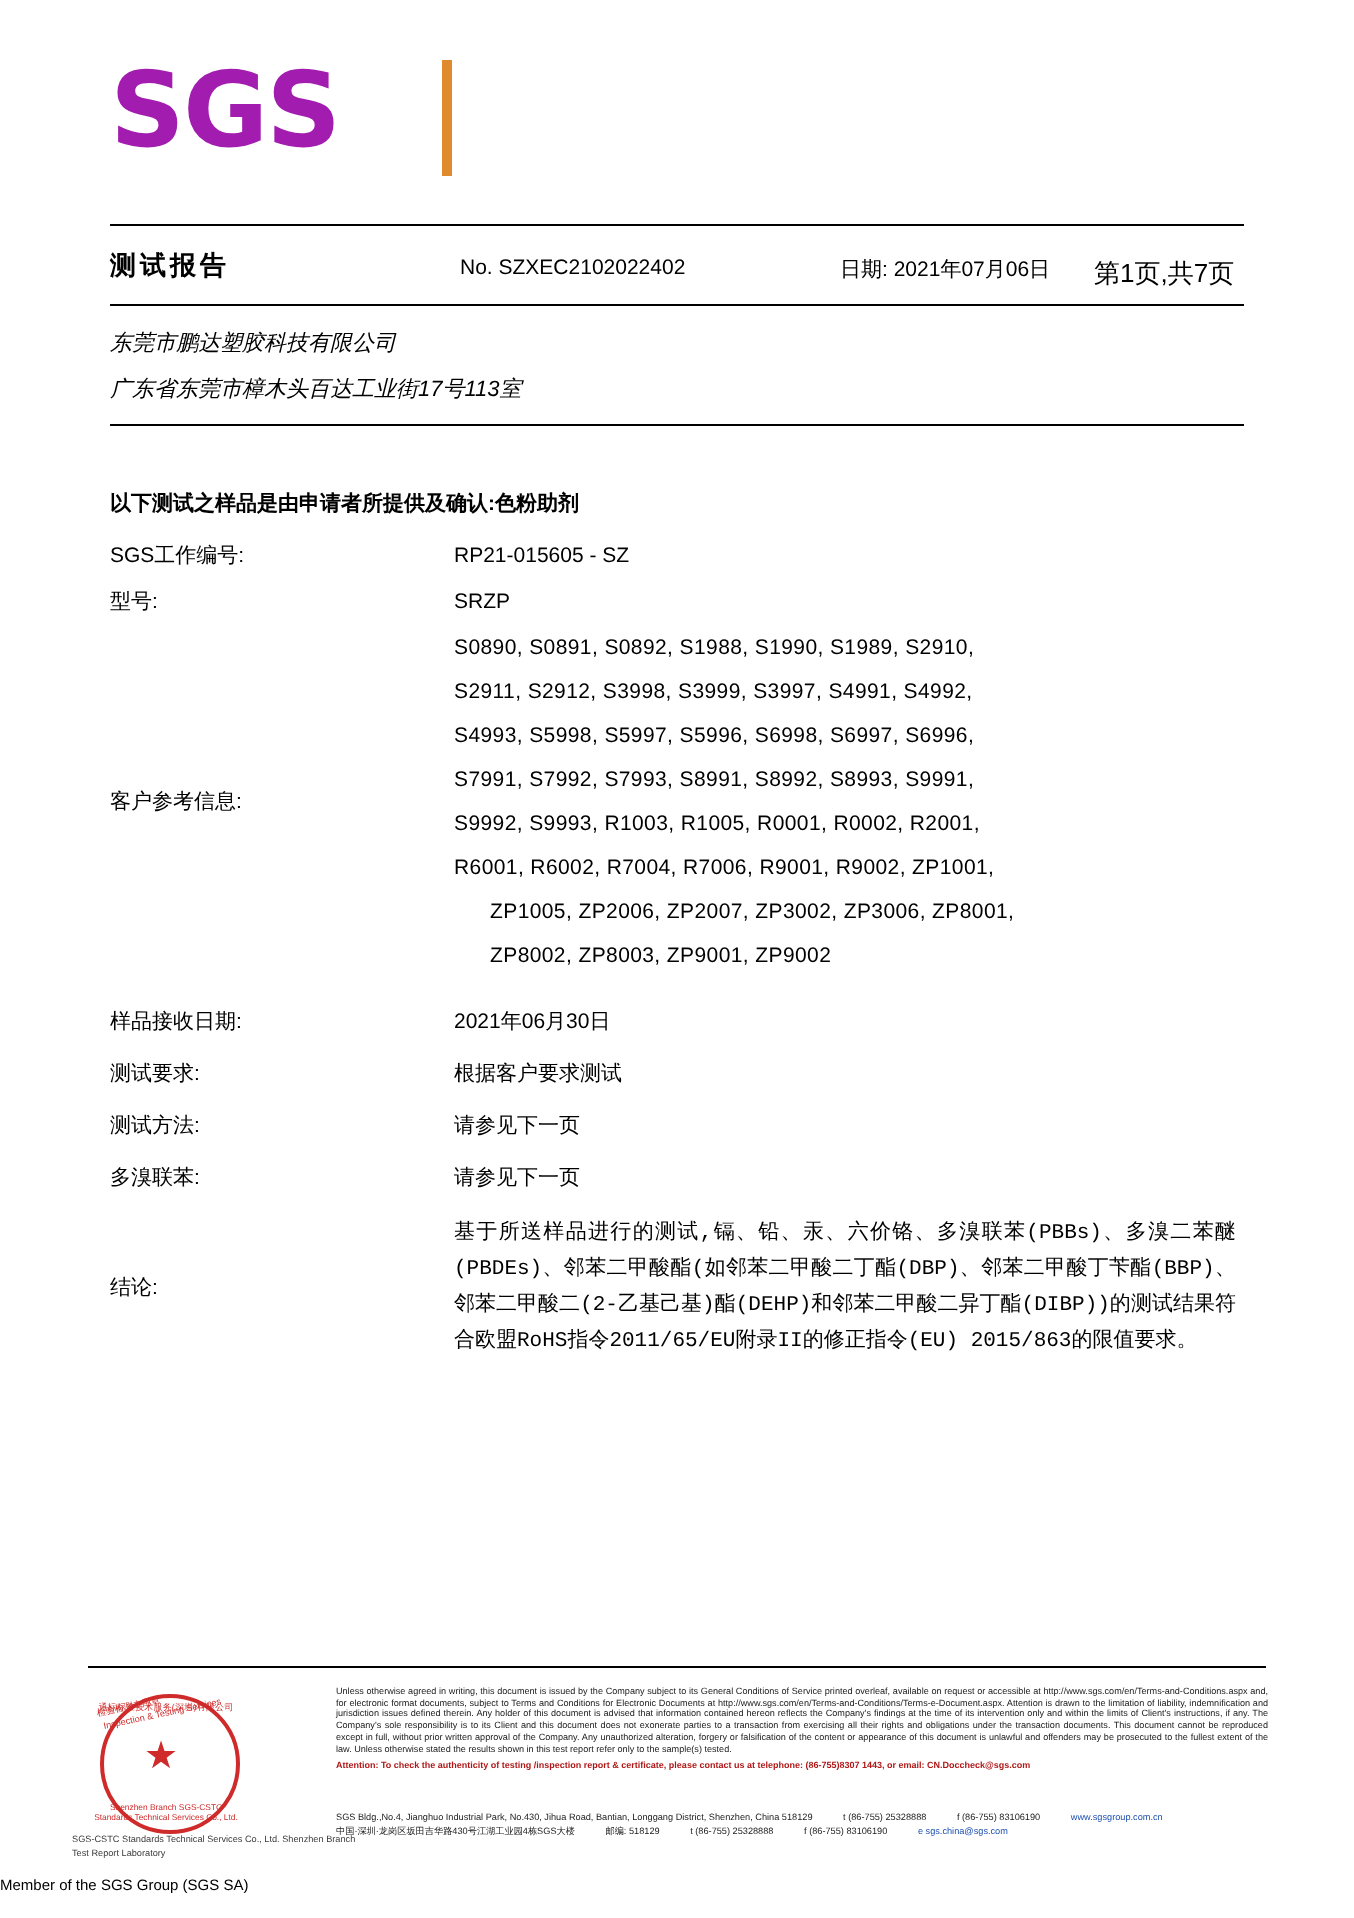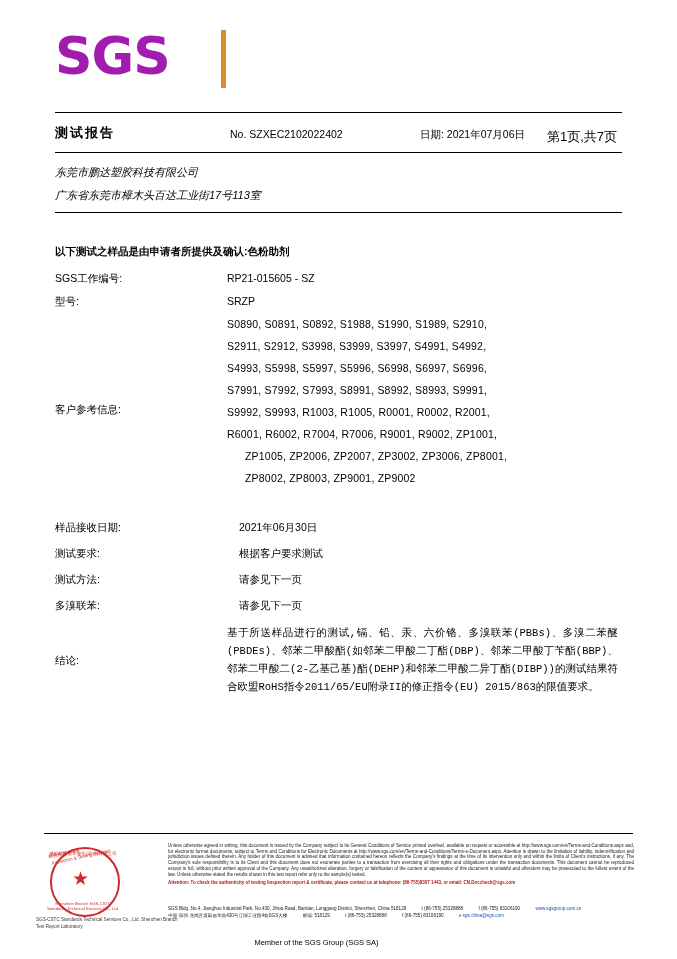--- a/index.html
+++ b/index.html
@@ -147,24 +147,24 @@
     line-height: 15px;
   }
   .field-value {
     flex: 1 1 auto;
     line-height: 15px;
   }
   .ref-list div {
     margin-bottom: 7px;
     letter-spacing: 0.2px;
   }
-  .ref-list div:last-child { margin-bottom: 16px; }
+  .ref-list div:last-child { margin-bottom: 0; }
   .ref-indent { padding-left: 18px; }
 
-  .spaced-row { margin-bottom: 11px; gap: 12px; }
+  .spaced-row { margin-bottom: 11px; }
   .conclusion-value {
     line-height: 18px;
     text-align: justify;
     padding-right: 4px;
     font-family: Liberation Mono, monospace;
   }
 
   
   .hr-footer {
     position: absolute;
@@ -272,21 +272,21 @@
     color: #1a1a1a;
   }
   .footer-addr .blue { color: #1c4fb0; }
   .footer-addr .row { display: block; white-space: nowrap; }
   .footer-addr .tel-label { margin-left: 14px; }
   .member-line {
     position: absolute;
     left: 0;
     top: 938px;
     width: 633px;
-    text-align: center;
+    text-align: left;
     font-size: 7.5px;
     color: #000;
   }
 </style>
 </head>
 <body>
 
 <div class="page">
 
   <div class="logo-block">

